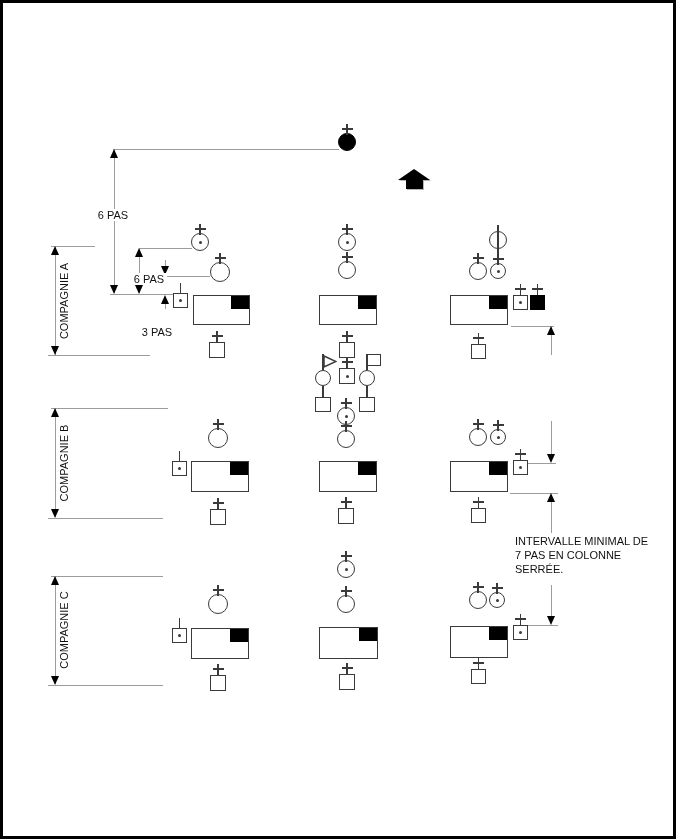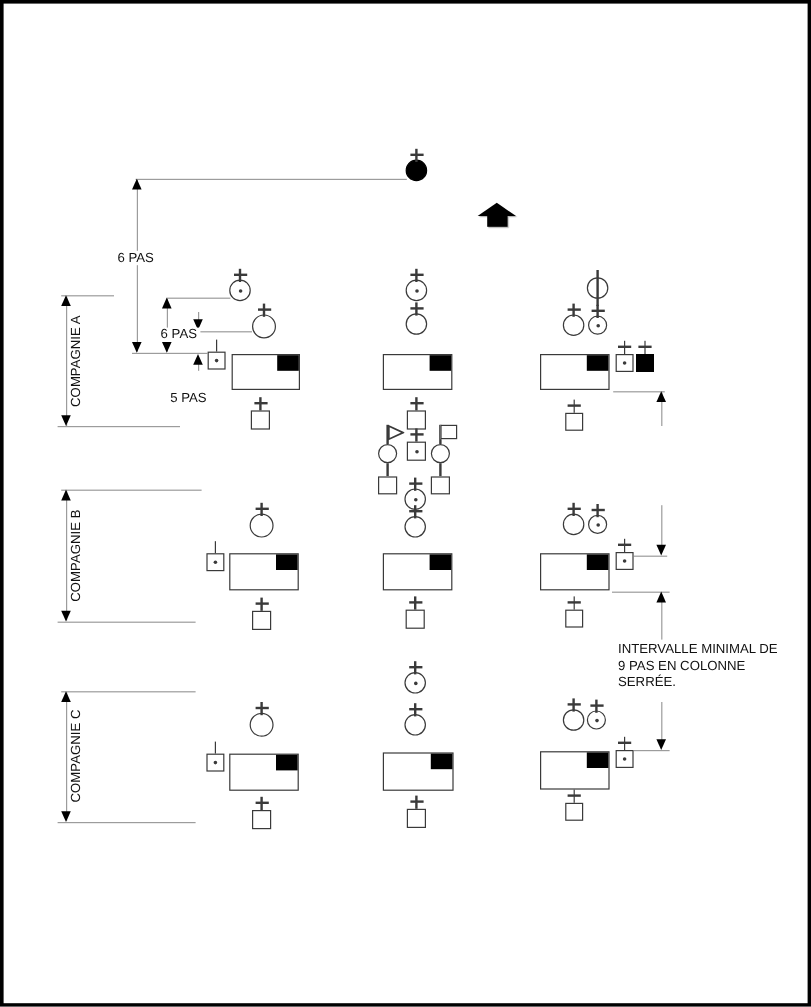--- a/index.html
+++ b/index.html
@@ -212,22 +212,22 @@
       </div>
       <div class="box" style="left: 510px; top: 622px; width: 15px; height: 15px;"></div>
       <div class="dot" style="left: 516px; top: 628px;"></div>
       <div class="plus" style="left: 512px; top: 610.5px;"></div>
       <div class="box" style="left: 468px; top: 666px; width: 15px; height: 15px;"></div>
       <div class="plus" style="left: 470px; top: 654.5px;"></div>
     </div>
 
   <div class="lbl" style="left:88px;top:206px;width:44px;">6 PAS</div>
   <div class="lbl" style="left:128px;top:270px;width:36px;">6 PAS</div>
-  <div class="lbl" style="left:135px;top:323px;width:38px;">5 PAS</div>
+  <div class="lbl" style="left:135px;top:323px;width:38px;">3 PAS</div>
 
   <div class="lbl rot" style="left:61px;top:298px;">COMPAGNIE A</div>
   <div class="lbl rot" style="left:61px;top:460px;">COMPAGNIE B</div>
   <div class="lbl rot" style="left:61px;top:627px;">COMPAGNIE C</div>
 
   <div class="note" style="left:512px;top:531px;width:156px;">INTERVALLE MINIMAL DE
-9 PAS EN COLONNE
+7 PAS EN COLONNE
 SERRÉE.</div>
 </div>
 
 </body></html>

